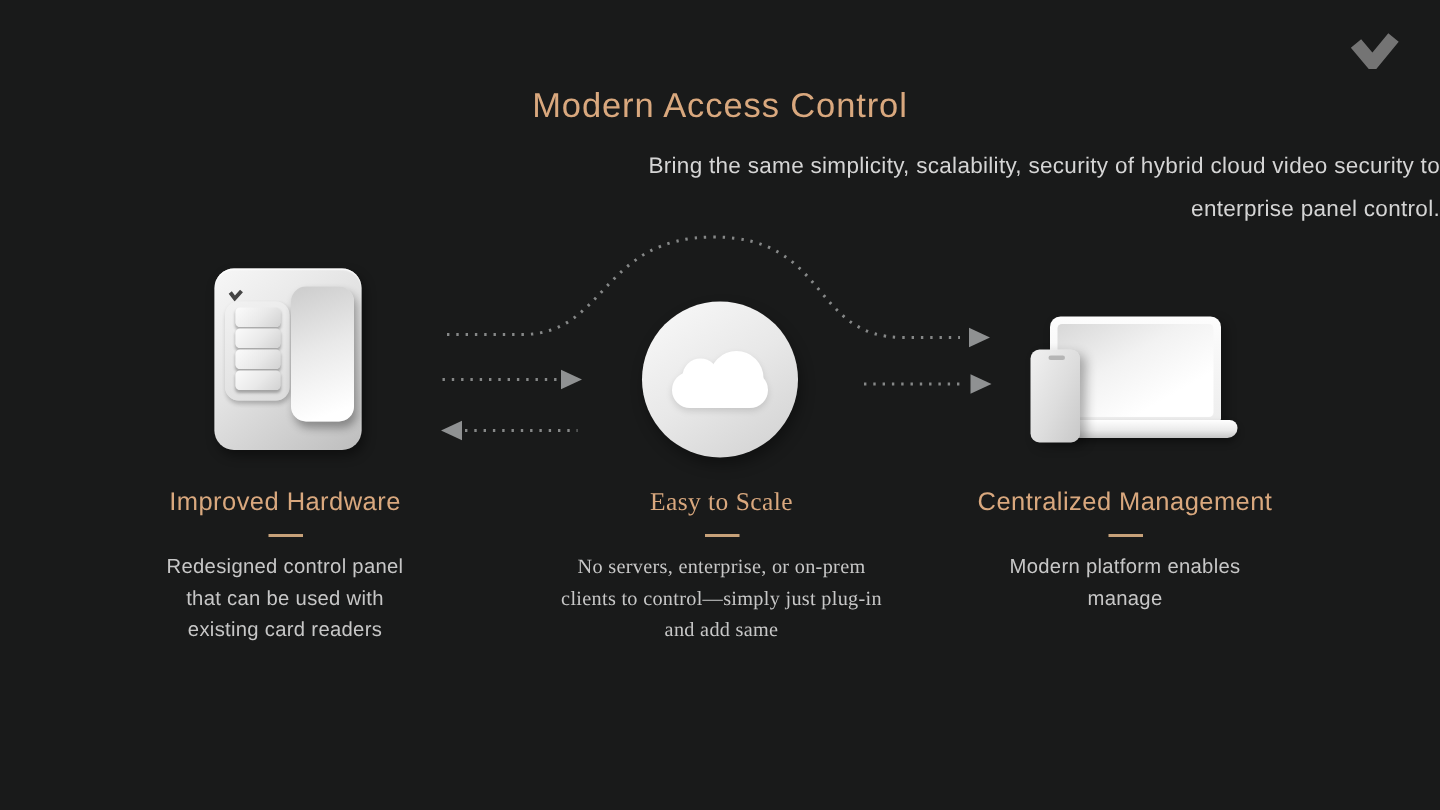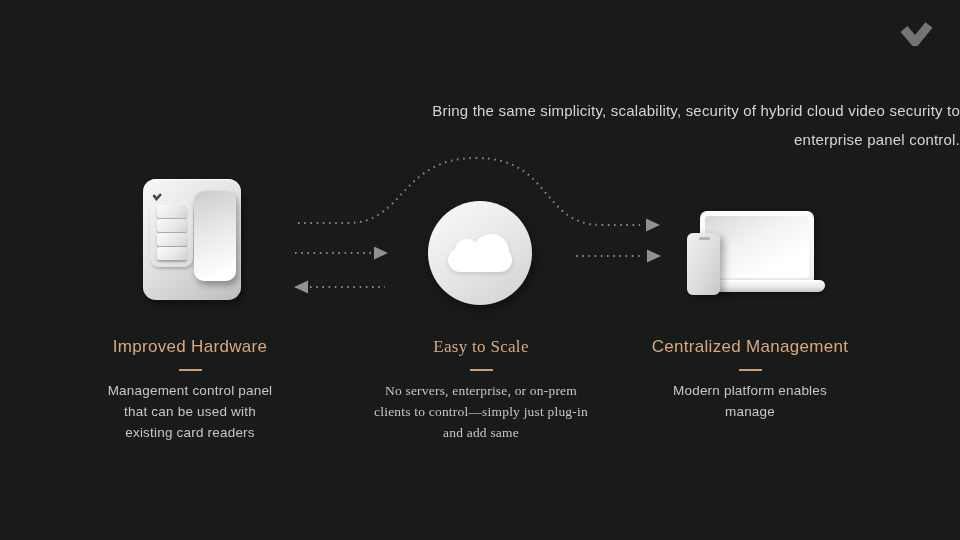--- a/index.html
+++ b/index.html
@@ -102,41 +102,42 @@
     background:#b5b5b5;
   }
 
   
   .col { top:324px; width:260px; text-align:center; }
   .col-1 { left:60px; }
   .col-2 { left:351px;font-family:Liberation Serif, serif; }
   .col-3 { left:620px; }
   .col-heading {
     font-size:17px; line-height:21px; font-weight:500; letter-spacing:0.3px;
-    color:#d9a87e; margin:12px;
+    color:#d9a87e; margin:0;
   }
   .col-divider {
     width:23px; height:2px; background:#c7a179; border:none;
     margin:11px auto 9px auto;
   }
   .col-body {
     font-size:13.5px; line-height:21px; letter-spacing:0.2px;
     color:#c7c7c7; margin:0;
   }
   .col-body span { display:block; white-space:nowrap; }
 </style>
 </head>
 <body>
 
 <div class="slide">
 
   <svg class="abs corner-logo" viewBox="0 0 34 24">
     <polyline points="5,7 16,20 30,3" fill="none" stroke="#747474" stroke-width="9" stroke-linecap="butt" stroke-linejoin="miter"></polyline>
   </svg>
 
+  <div class="abs title">Modern Access Control</div>
   <div class="abs subtitle">
     <span>Bring the same simplicity, scalability, security of hybrid cloud video security to</span>
     <span>enterprise panel control.</span>
   </div>
 
   <svg class="abs arrows" viewBox="0 0 380 150">
     <g>
       <path d="M8,73 L58,73 C115,73 110,8 186,8 C263,8 250,75 312,75 L350,75"></path>
       <polygon points="356,68.5 370,75 356,81.5"></polygon>
     </g>
@@ -177,21 +178,21 @@
   </div>
   <div class="abs laptop-base"></div>
   <div class="abs phone">
     <div class="phone-speaker"></div>
   </div>
 
   <div class="abs col col-1">
     <h3 class="col-heading">Improved Hardware</h3>
     <div class="col-divider"></div>
     <p class="col-body">
-      <span>Management control panel</span>
+      <span>Redesigned control panel</span>
       <span>that can be used with</span>
       <span>existing card readers</span>
     </p>
   </div>
 
   <div class="abs col col-2">
     <h3 class="col-heading">Easy to Scale</h3>
     <div class="col-divider"></div>
     <p class="col-body">
       <span>No servers, enterprise, or on-prem</span>

